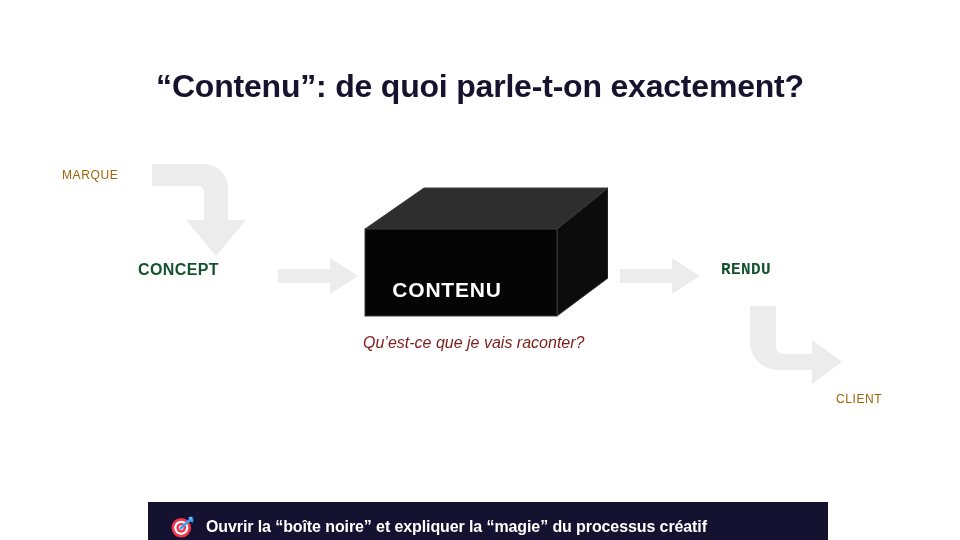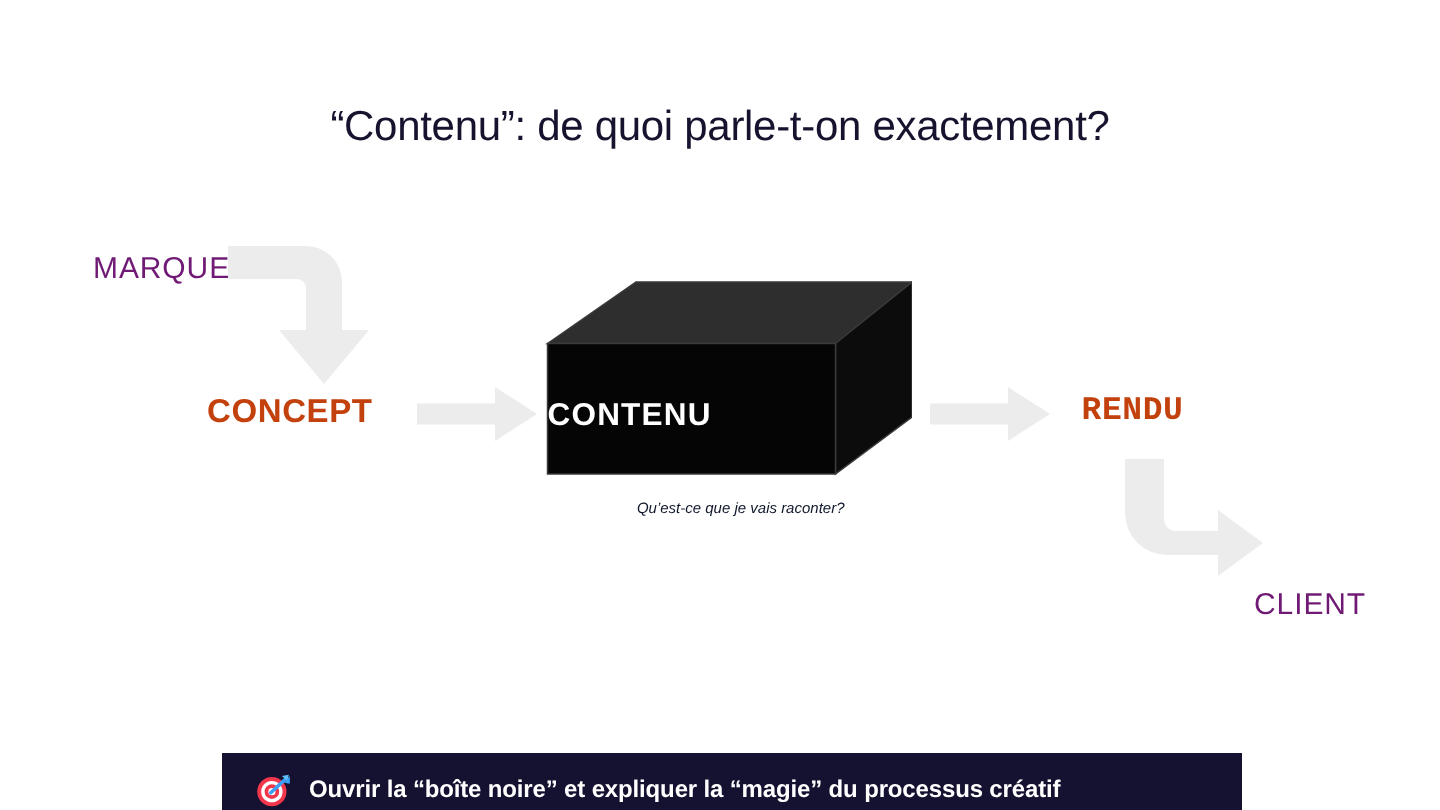--- a/index.html
+++ b/index.html
@@ -20,43 +20,43 @@
     background: #ffffff;
   }
 
   
   .title {
     position: absolute;
     left: 0;
     top: 68px;
     width: 960px;
     text-align: center;
-    font-size: 28px;
-    font-weight: normal;
+    font-size: 32px;
+    font-weight: bold;
     color: #17132e;
     letter-spacing: -0.2px;
     white-space: nowrap;
   }
 
   
   .node-label {
     position: absolute;
     white-space: nowrap;
     font-weight: bold;
   }
   .label-gray {
-    color: #701a75;
+    color: #a16207;
     font-weight: normal;
-    font-size: 20px;
+    font-size: 12px;
     letter-spacing: 0.6px;
     text-align: right;
   }
   .label-purple {
-    color: #c2410c;
-    font-size: 22px;
+    color: #14532d;
+    font-size: 16px;
     letter-spacing: 0.4px;
   }
 
   #marque { left: 62px;  top: 168px; }
   #concept{ left: 138px; top: 261px; }
   #rendu  { left: 721px; top: 261px; font-family: Liberation Mono, monospace; }
   #client { left: 836px; top: 356px; margin-top: 36px; }
 
   
   .arrow-straight {
@@ -78,37 +78,37 @@
   #box-3d {
     position: absolute;
     left: 352px;
     top: 186px;
     width: 256px;
     height: 136px;
   }
   #box-label {
     position: absolute;
     left: 365px;
-    top: 265px;
+    top: 278px;
     width: 164px;
-    text-align: left;
+    text-align: center;
     color: #ffffff;
     font-size: 21px;
     font-weight: bold;
     letter-spacing: 0.8px;
     white-space: nowrap;
   }
   #box-caption {
     position: absolute;
     left: 363px;
     top: 334px;
     width: 200px;
     text-align: right;
-    color: #0f172a;
-    font-size: 10px;
+    color: #7f1d1d;
+    font-size: 16px;
     font-style: italic;
     white-space: nowrap;
   }
 
   
   #banner {
     position: absolute;
     left: 148px;
     top: 458px;
     width: 680px;

